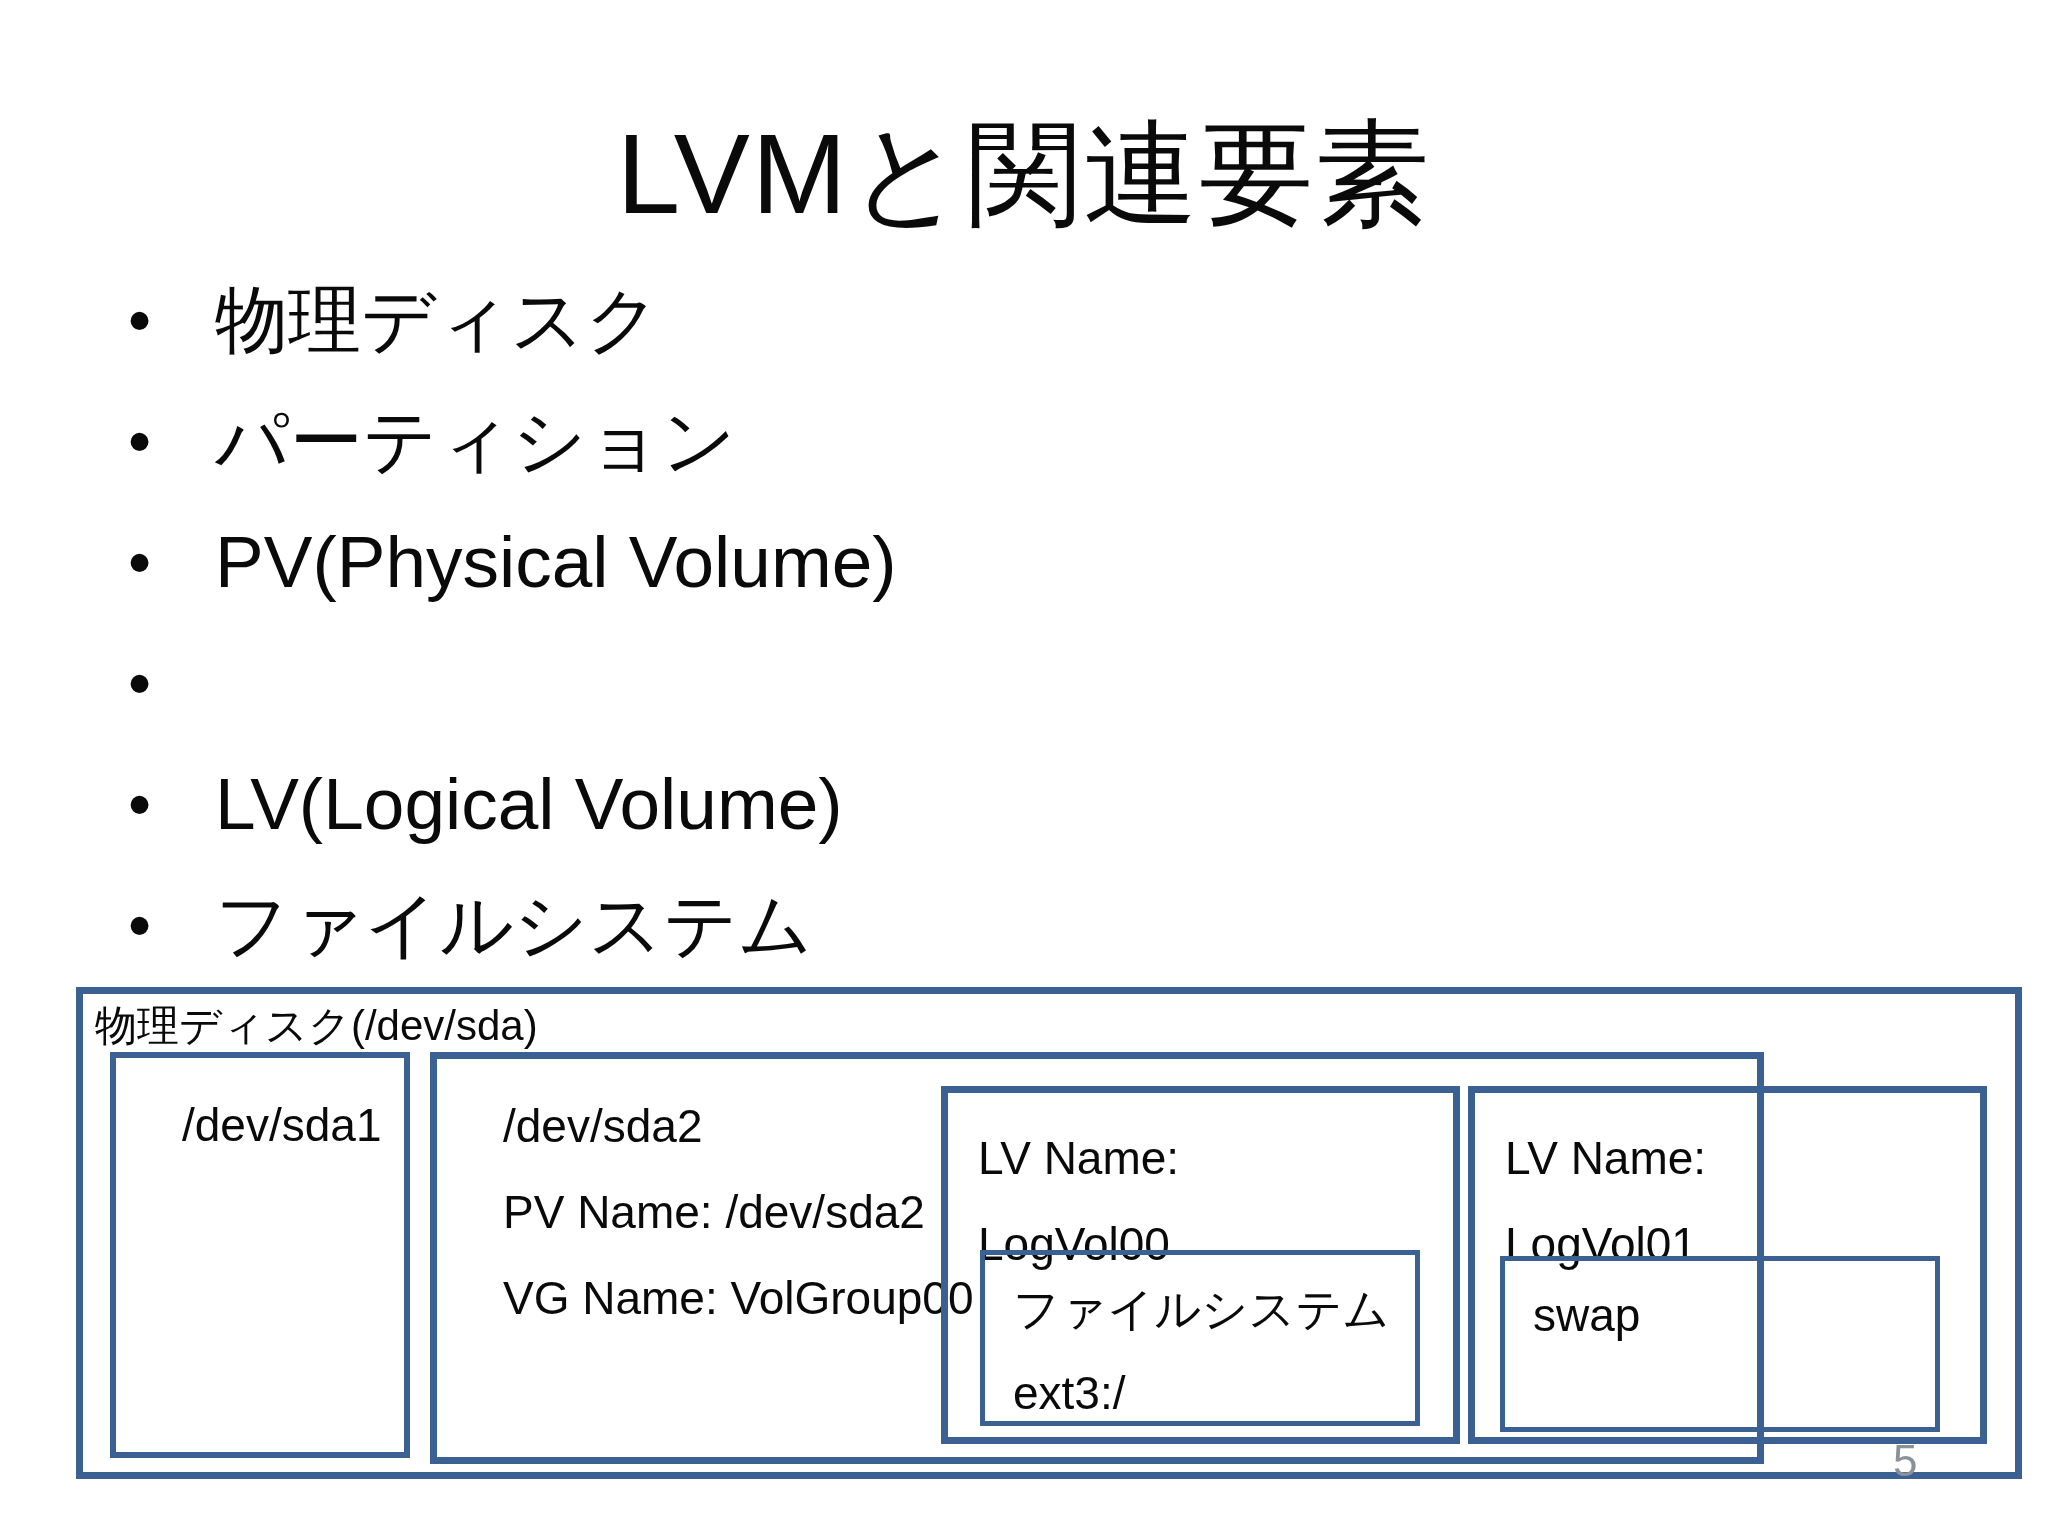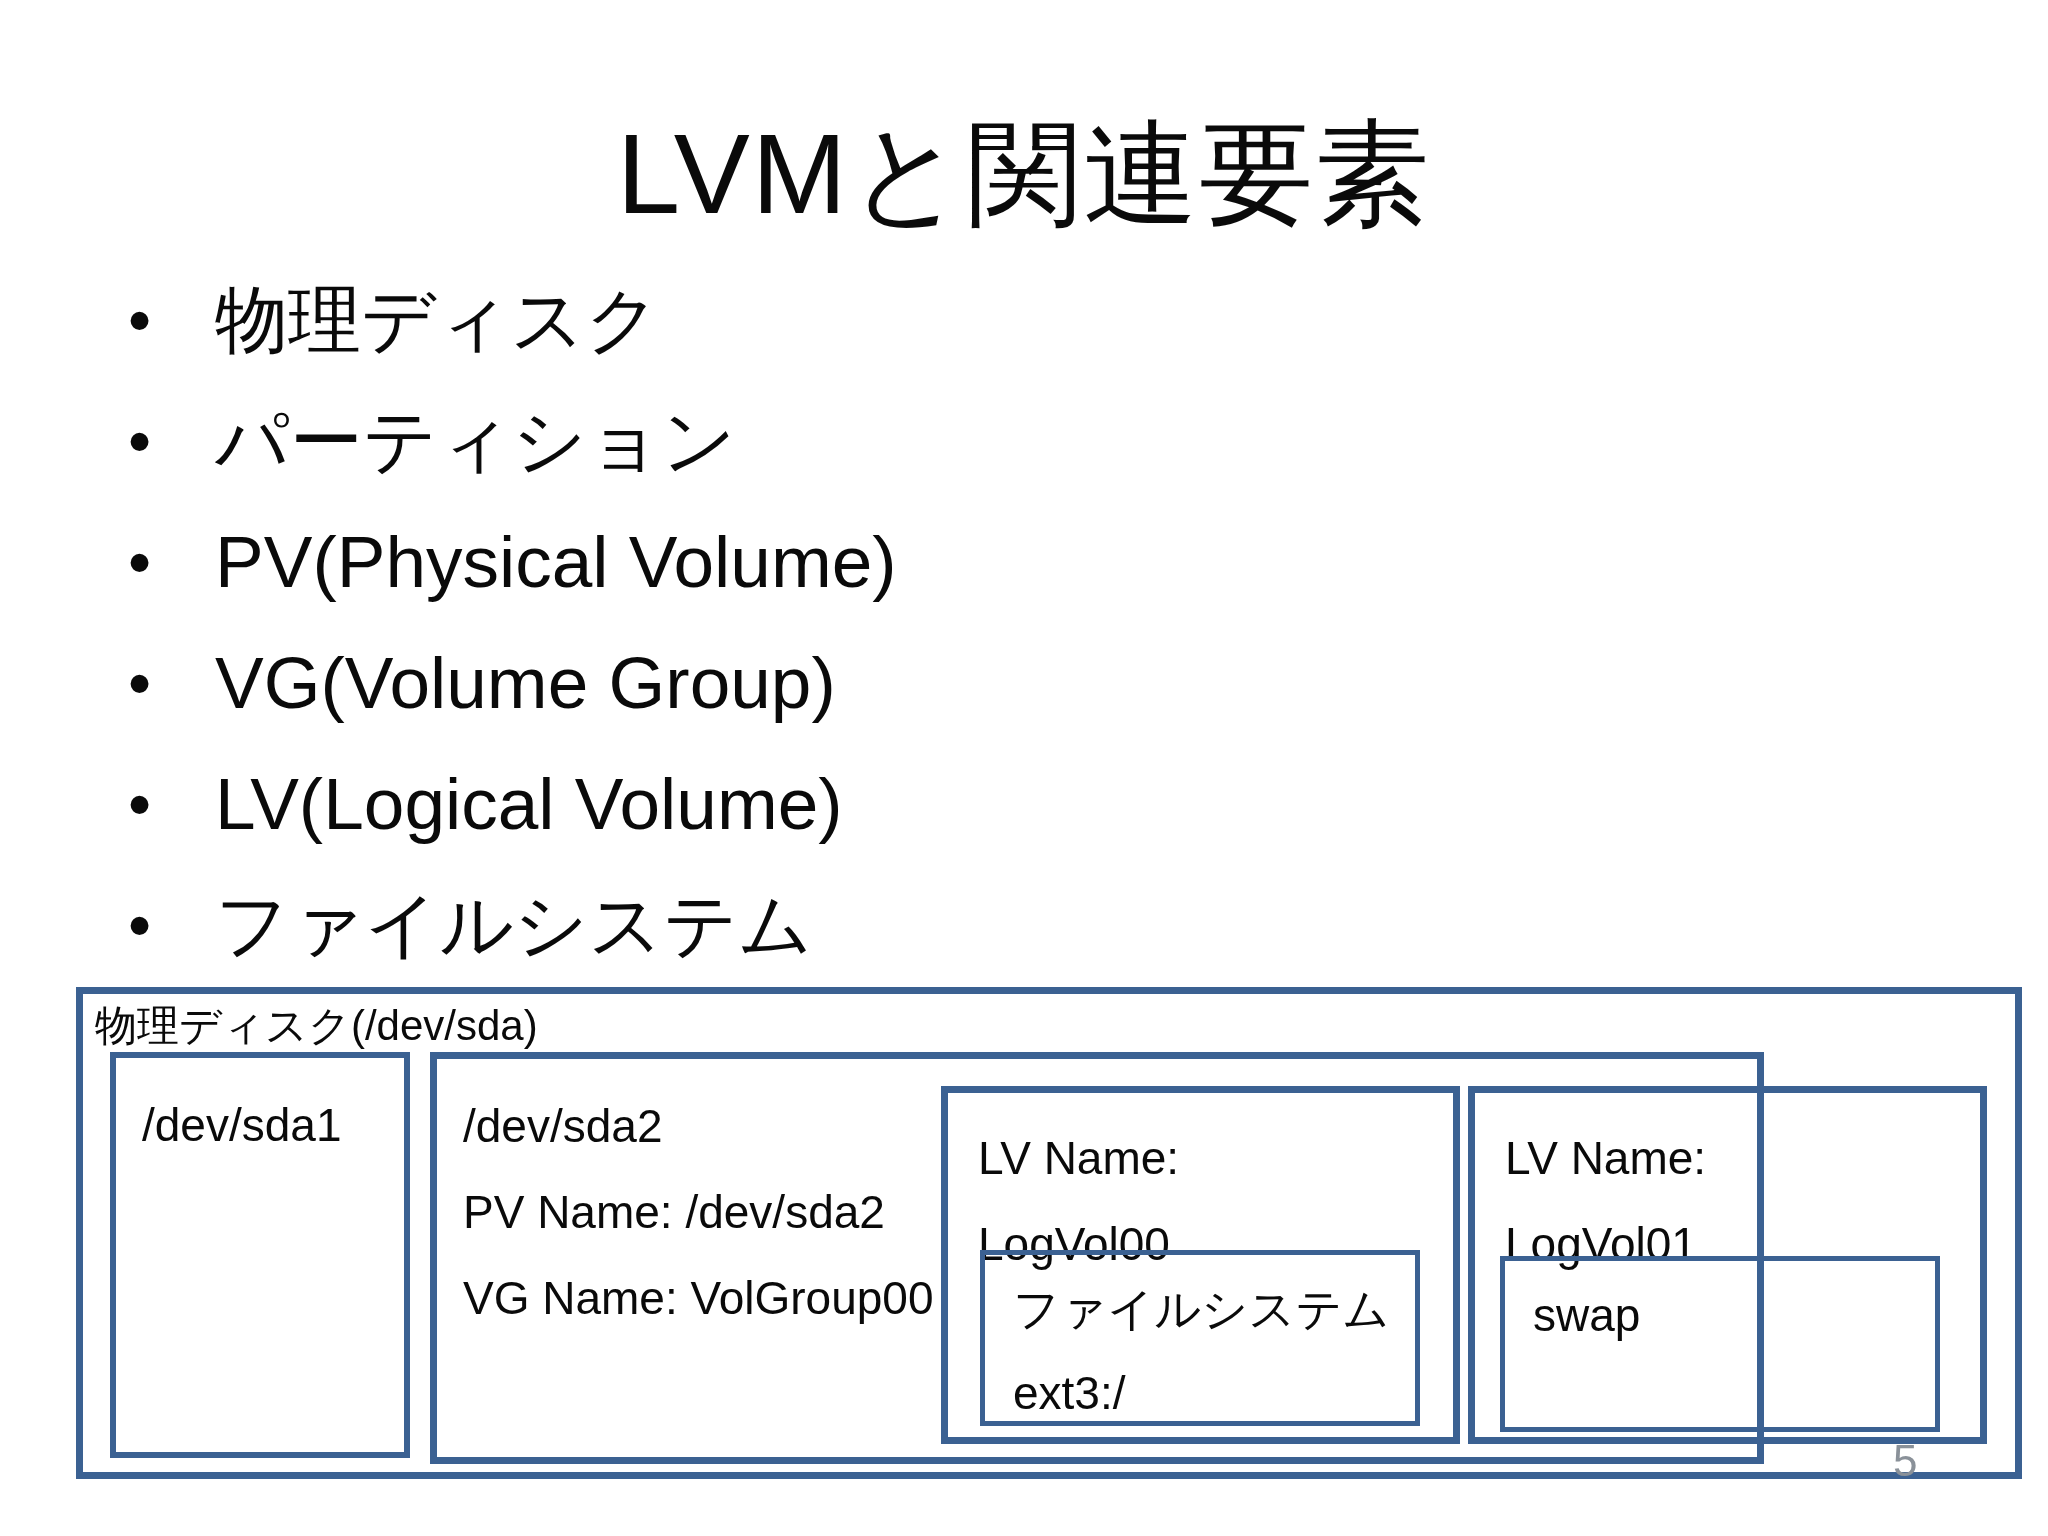--- a/index.html
+++ b/index.html
@@ -54,21 +54,21 @@
 
   .disk-label{
     position:absolute;left:95px;top:998px;
     font-size:42px;line-height:56px;
     white-space:nowrap;z-index:2;
   }
   .boxtext{
     font-size:46px;line-height:86px;
     white-space:nowrap;
   }
-  .pad-part{padding:24px 10px 0 26px;}   
+  .pad-part{padding:24px 10px 0 26px;margin-left:40px;}   
   .pad-lv  {padding:22px 10px 0 30px;}   
   .pad-fs  {padding:12px 10px 0 28px;font-size:46px;line-height:84px;} 
 
   .page-number{
     position:absolute;left:1893px;top:1436px;
     font-size:44px;color:var(--pagenum);
     z-index:3;
   }
 </style>
 </head>
@@ -86,21 +86,20 @@
     <li>
       <span class="dot">•</span>
       <span>パーティション</span>
     </li>
     <li>
       <span class="dot">•</span>
       <span>PV(Physical Volume)</span>
     </li>
     <li>
       <span class="dot">•</span>
-      <span>VG(Volume Group)</span>
     </li>
     <li>
       <span class="dot">•</span>
       <span>LV(Logical Volume)</span>
     </li>
     <li>
       <span class="dot">•</span>
       <span>ファイルシステム</span>
     </li>
   </ul>

